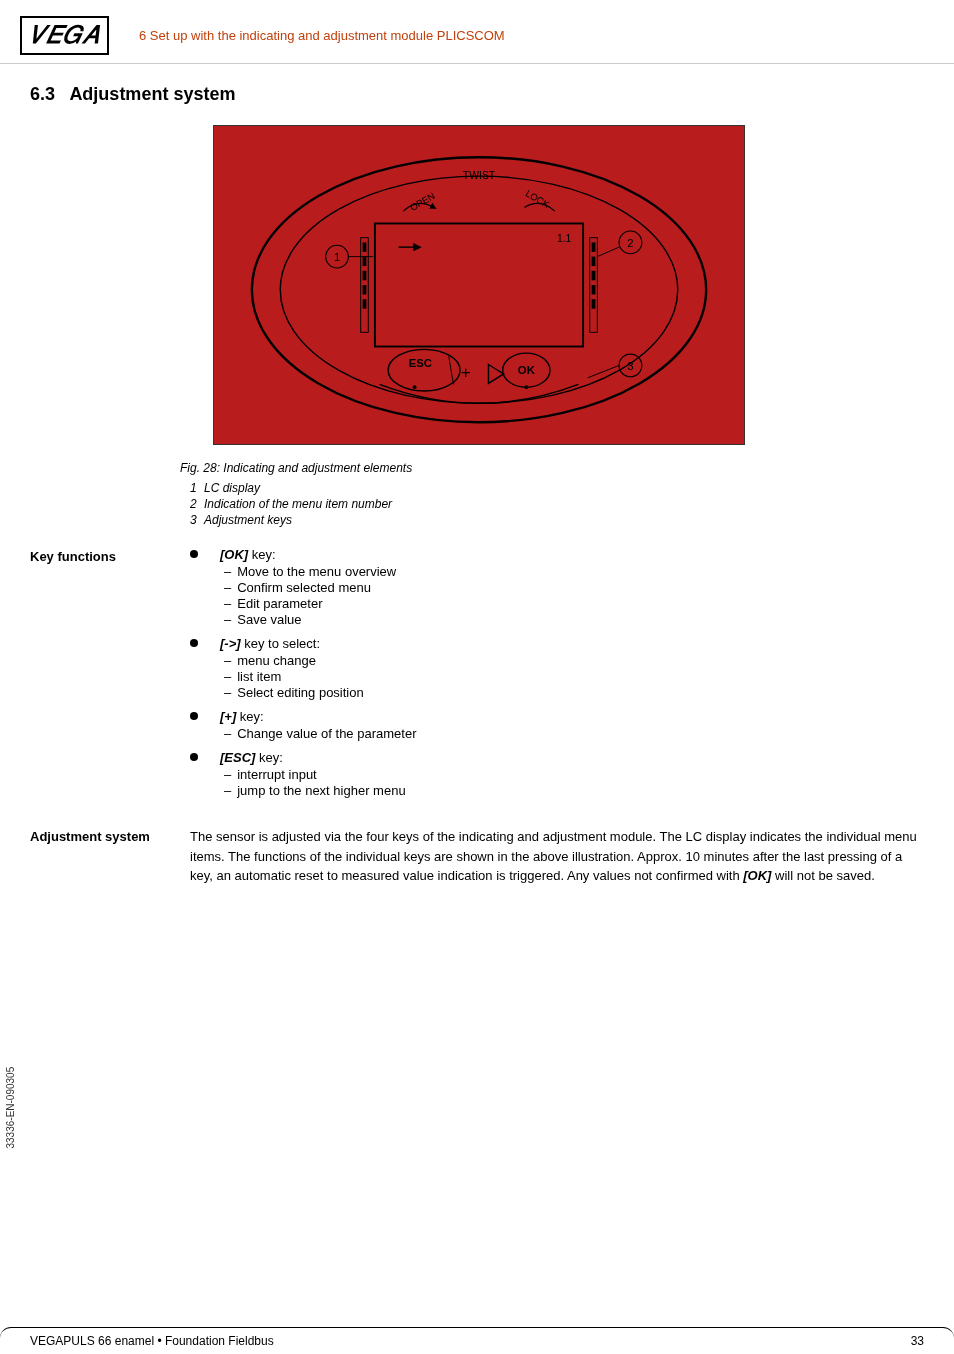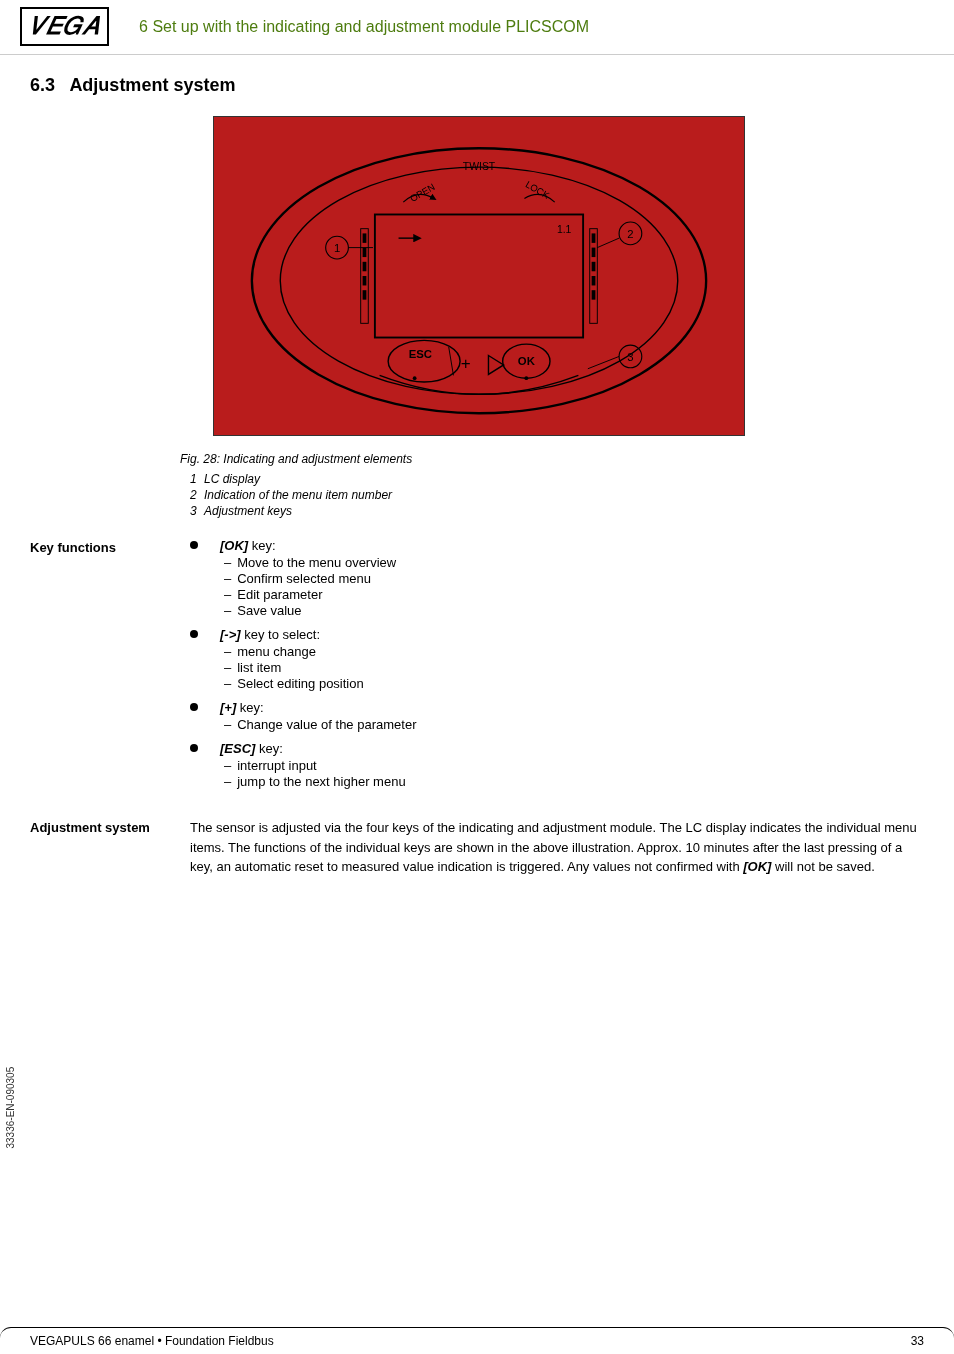--- a/index.html
+++ b/index.html
@@ -10,41 +10,41 @@
       font-family: Arial, Helvetica, sans-serif;
       font-size: 13px;
       color: #000;
       position: relative;
     }
 
     
     .header {
       display: flex;
       align-items: center;
-      padding: 7px 30px 8px 20px;
+      padding: 16px 30px 8px 20px;
       border-bottom: 1px solid #ccc;
     }
     .logo-box {
       border: 2.5px solid #000;
       padding: 4px 8px;
       font-size: 22px;
       font-weight: bold;
       font-family: serif;
       letter-spacing: 1px;
       margin-right: 30px;
       display: flex;
       align-items: center;
     }
     .logo-text {
       font-style: italic;
       font-size: 24px;
     }
     .header-title {
-      font-size: 16px;
-      color: #4d7c0f;
+      font-size: 13px;
+      color: #c2410c;
     }
 
     
     .content {
       padding: 20px 27px 20px 30px;
     }
 
     .section-title {
       font-size: 18px;
       font-weight: bold;

